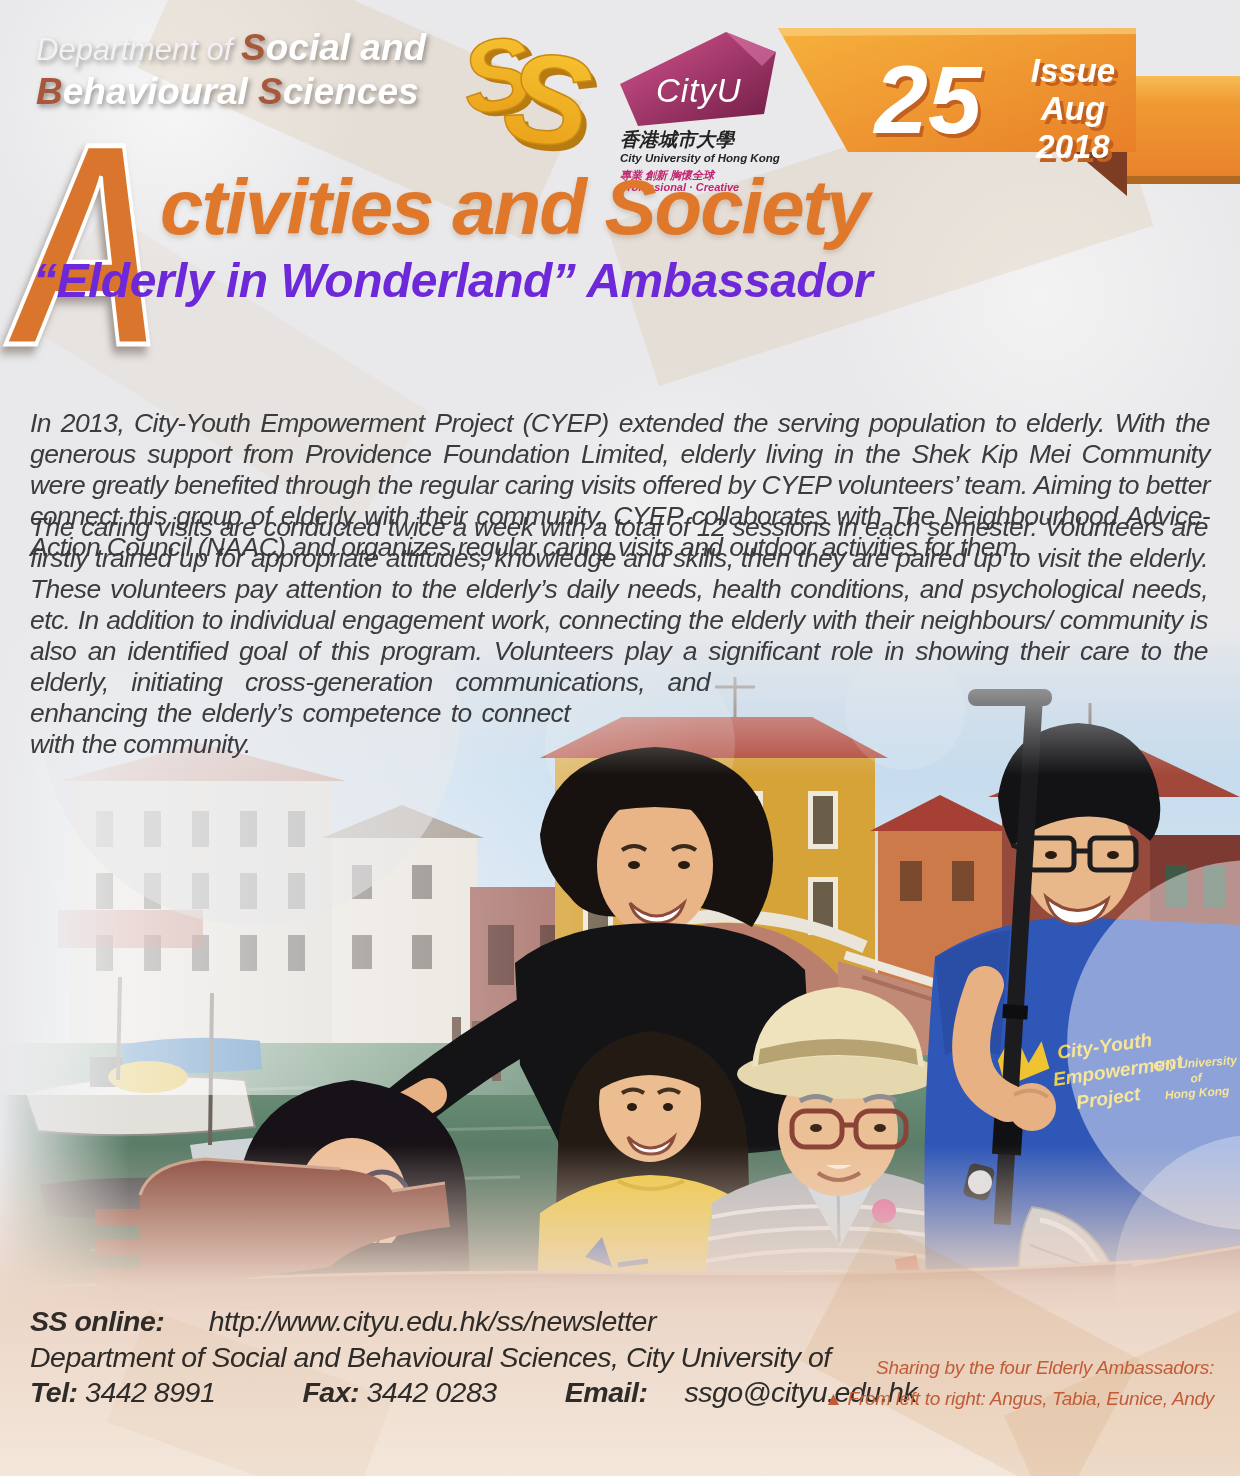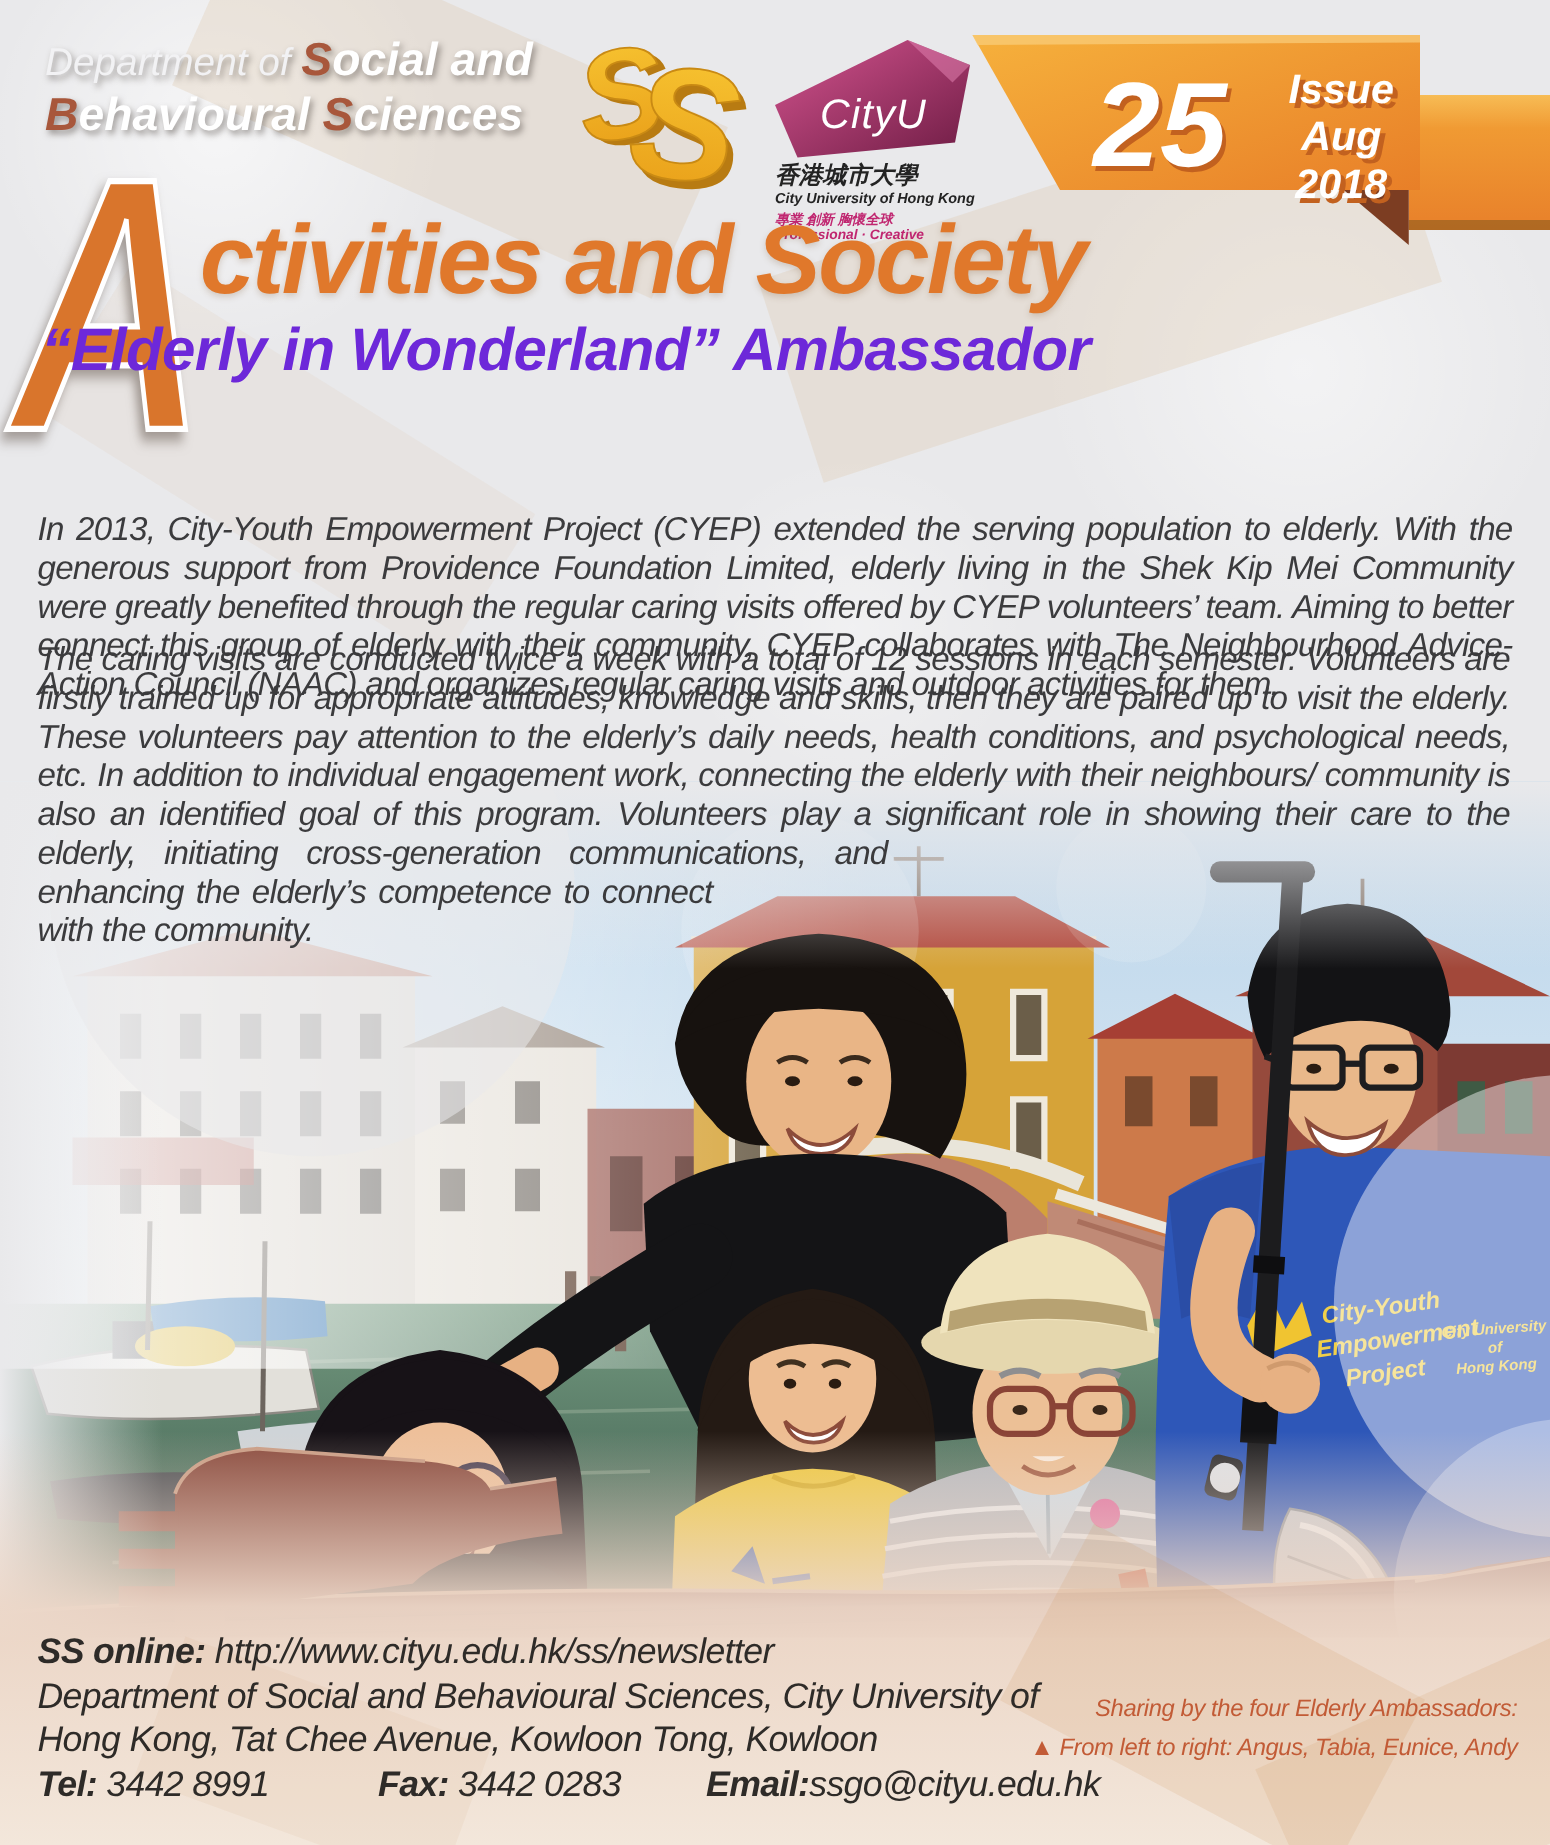--- a/index.html
+++ b/index.html
@@ -60,21 +60,21 @@
     color:#2e2b28;letter-spacing:-.5px;}
   .footer b{font-weight:700;}
   .contact span.blk{display:inline-block;}
   .contact .tel{width:225px;}
   .contact .fax{width:225px;margin-left:40px;}
   .contact .email{margin-left:30px;}
 
   .caption{position:absolute;right:26px;top:1352px;z-index:7;text-align:right;
     font-size:19px;line-height:31px;color:#c25b36;letter-spacing:-.3px;}
 
-  a.link{color:inherit;text-decoration:none;}
+  a.link{color:inherit;text-decoration:none;margin-left:37px;}
 </style>
 </head>
 <body>
 
 <div class="page">
   <div class="bg-decor"></div>
   <div class="chev c1"></div>
   <div class="chev c2"></div>
   <div class="chev c3"></div>
 
@@ -464,21 +464,20 @@
 
   <div class="band">
     <div class="wm w1"></div>
     <div class="wm w2"></div>
     <div class="wm w3"></div>
   </div>
 
   <div class="footer">
     <div><b>SS online:</b><a class="link"> http://www.cityu.edu.hk/ss/newsletter</a></div>
     <div>Department of Social and Behavioural Sciences, City University of</div>
-    <div>Hong Kong, Tat Chee Avenue, Kowloon Tong, Kowloon</div>
     <div class="contact">
       <span class="blk tel"><b>Tel:</b><span> 3442 8991</span></span>
       <span class="blk fax"><b>Fax:</b><span> 3442 0283</span></span>
       <span class="blk email"><b>Email:</b><a class="link">ssgo@cityu.edu.hk</a></span>
     </div>
   </div>
 
   <div class="caption">
     <div>Sharing by the four Elderly Ambassadors:</div>
     <div>▲ From left to right: Angus, Tabia, Eunice, Andy</div>

